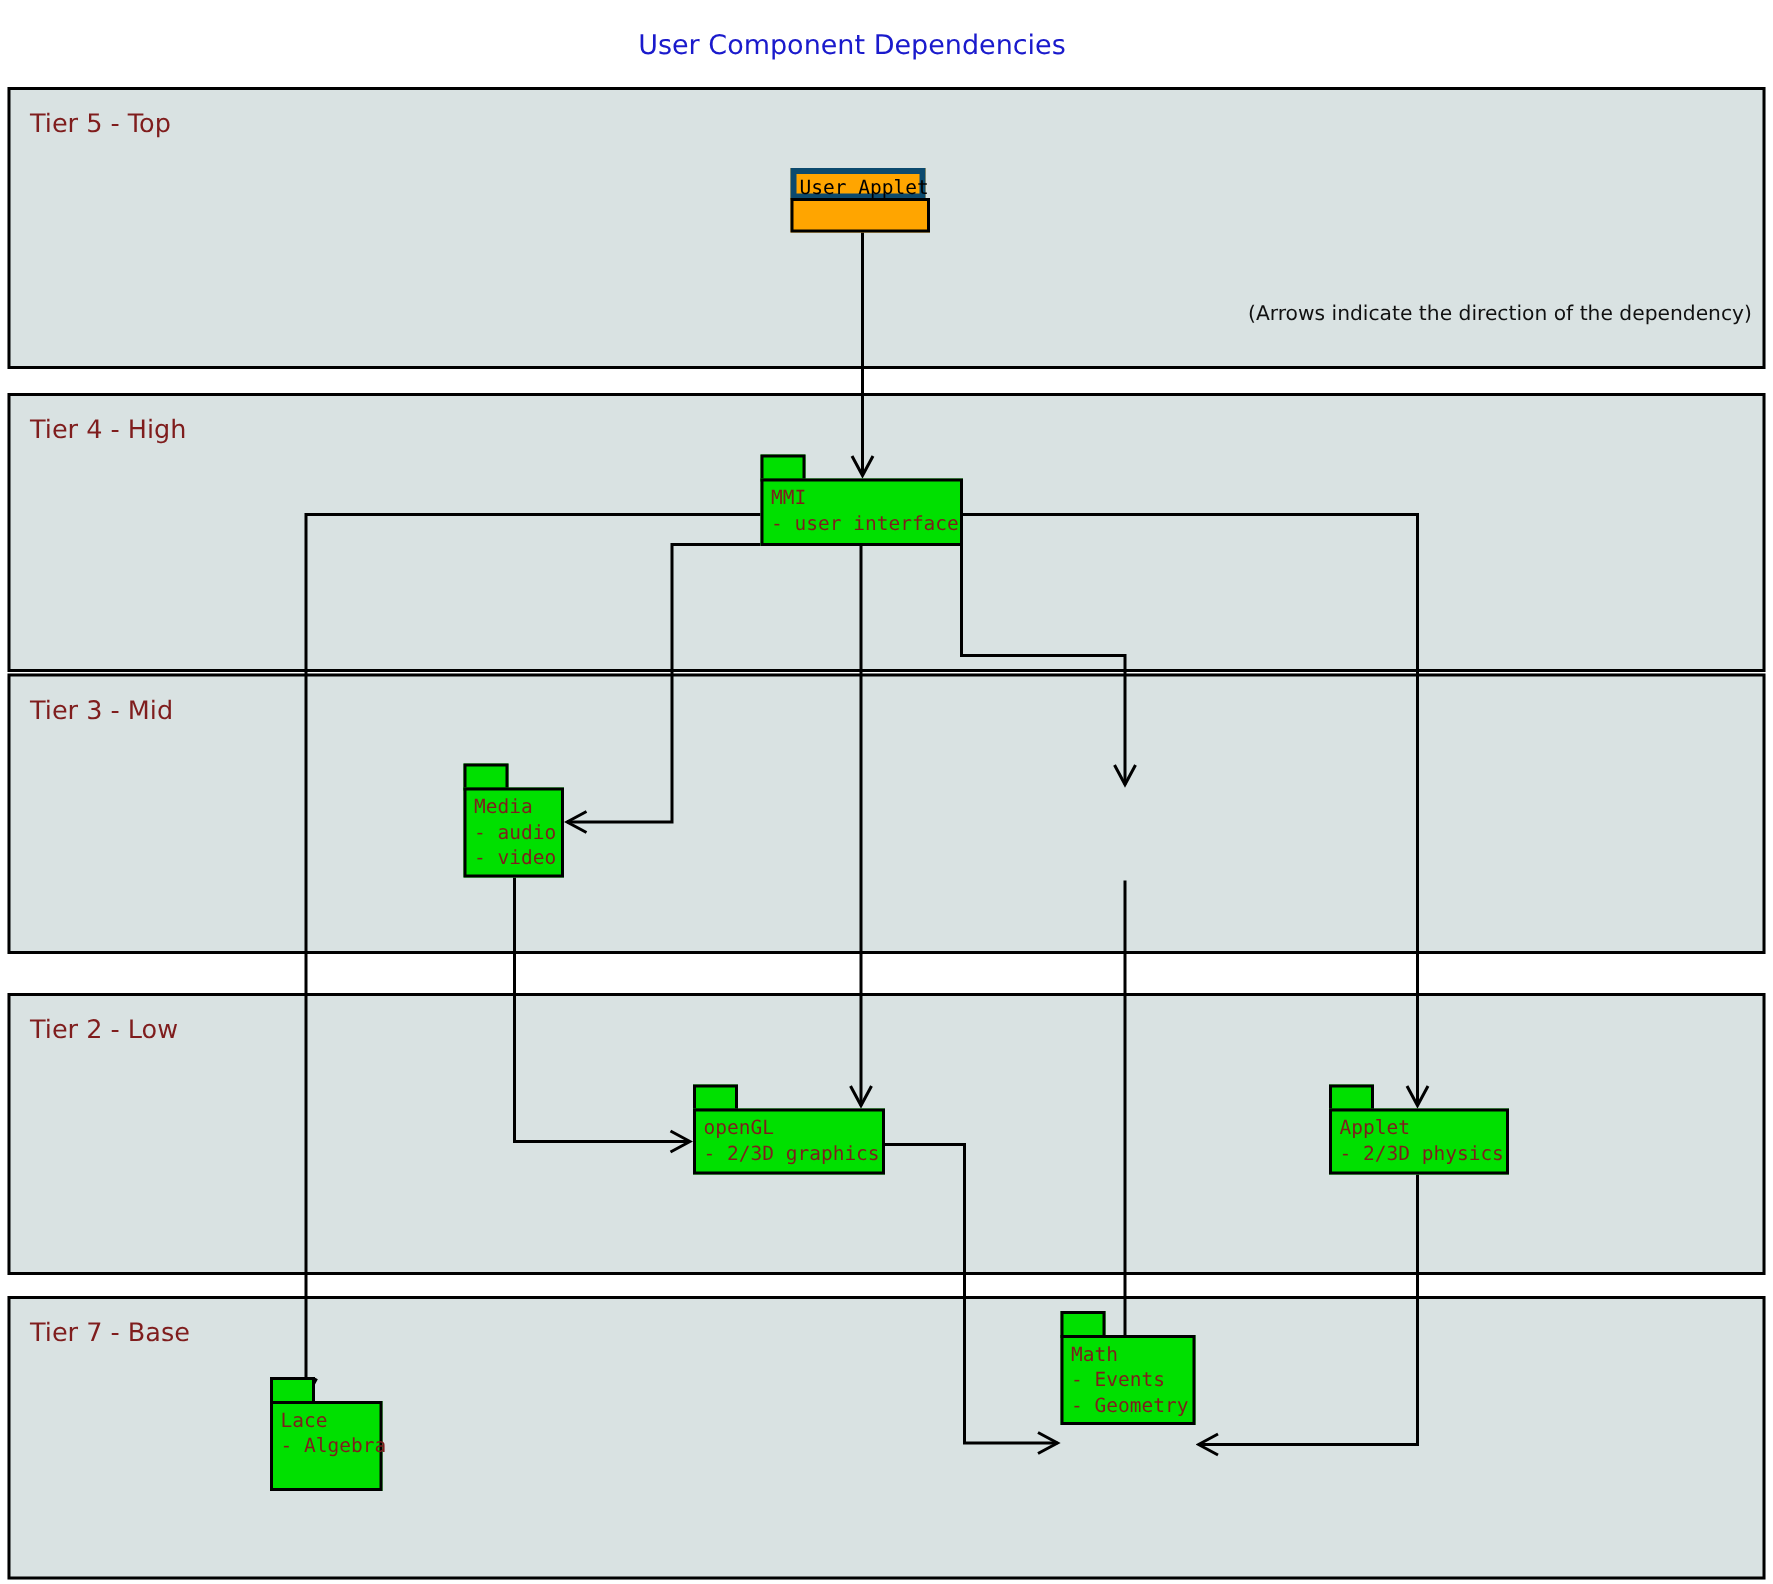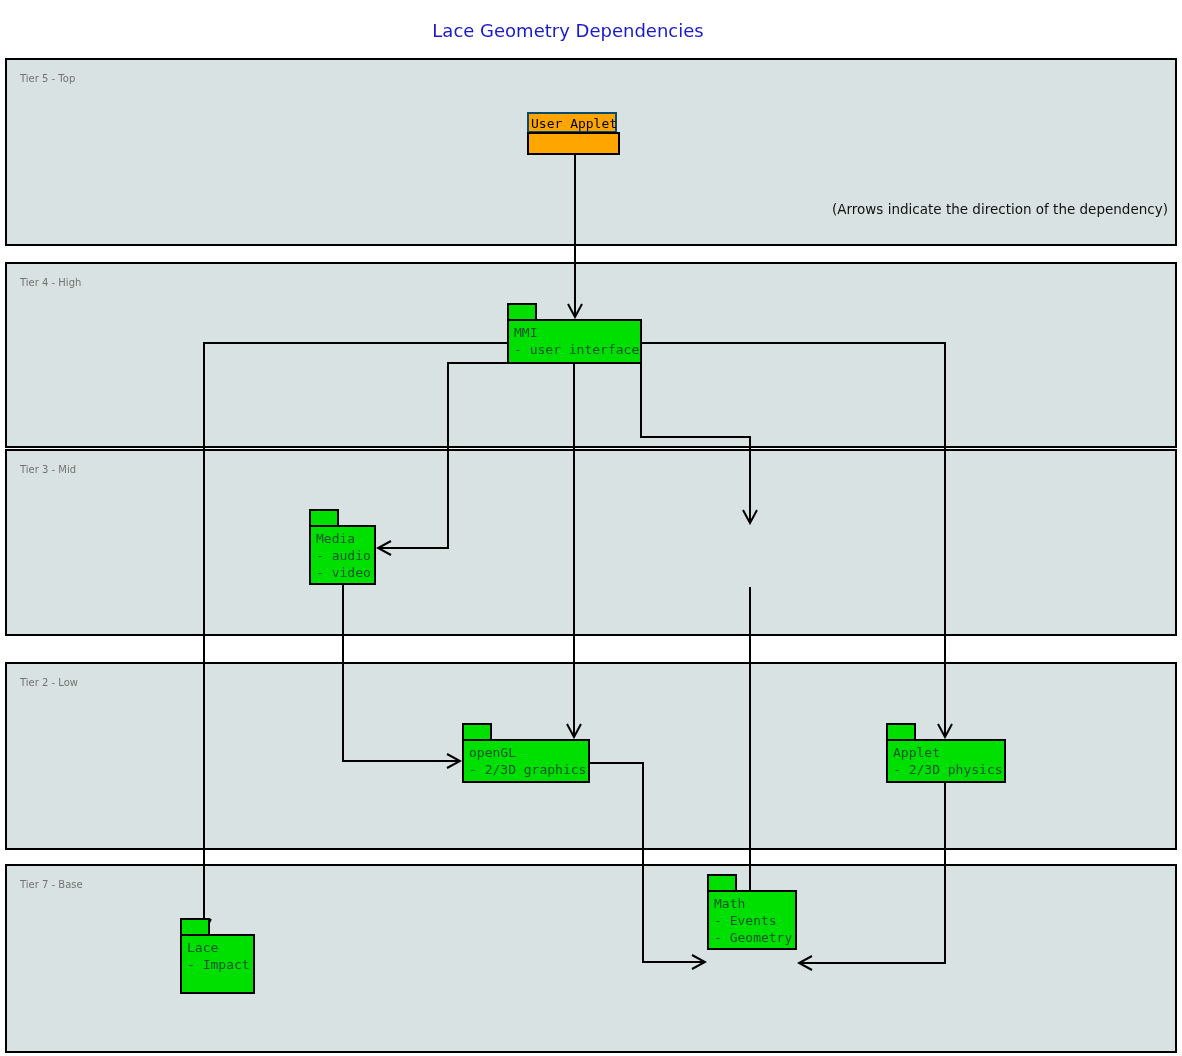--- a/index.html
+++ b/index.html
@@ -23,65 +23,65 @@
     font-size:18px;
     color:var(--title-blue);
   }
   .tier{
     position:absolute;left:5px;width:1172px;
     background:var(--tier-fill);
     border:2px solid #000;
   }
   .tier-label{
     position:absolute;left:13px;top:13px;
-    font-size:10px;color:#737373;white-space:nowrap;
+    font-size:17px;color:#7f1d1d;white-space:nowrap;
   }
   .note{
     position:absolute;left:832px;top:201px;width:330px;
     font-size:13.5px;color:#111;text-align:left;white-space:nowrap;
   }
   svg.edges{position:absolute;left:0;top:0;z-index:2}
   .node{position:absolute;z-index:3}
   .folder .tab{
     position:absolute;left:0;top:-16px;
     width:30px;height:18px;
     background:var(--node-green);
     border:2px solid #000;
   }
   .folder .body{
     position:relative;
     width:100%;height:100%;
     background:var(--node-green);
     border:2px solid #000;
     padding:3px 0 0 5px;
     font-family:"DejaVu Sans Mono","Liberation Mono",monospace;
-    font-size:13px;line-height:17px;color:#14532d;
+    font-size:13px;line-height:17px;color:#7f1d1d;
     white-space:nowrap;
   }
   .uml-box .ua-title{
     width:90px;height:21px;
     background:var(--node-orange);
-    border:2px solid #0c4a6e;
+    border:4px solid #0c4a6e;
     font-family:"DejaVu Sans Mono","Liberation Mono",monospace;
     font-size:13px;line-height:17px;color:#000;
     padding:1px 0 0 2px;white-space:nowrap;
   }
   .uml-box .ua-body{
     width:93px;height:23px;
     margin-top:-1px;
     background:var(--node-orange);
     border:2px solid #000;
   }
 </style>
 </head>
 <body>
 
 <div class="canvas">
 
-  <div class="title">Lace Geometry Dependencies</div>
+  <div class="title">User Component Dependencies</div>
 
   <div class="tier" style="top:58px;height:188px">
     <span class="tier-label">Tier 5 - Top</span>
   </div>
   <div class="tier" style="top:262px;height:186px">
     <span class="tier-label">Tier 4 - High</span>
   </div>
   <div class="tier" style="top:449px;height:187px">
     <span class="tier-label">Tier 3 - Mid</span>
   </div>
@@ -150,21 +150,21 @@
     <div class="body">
       <div>Applet</div>
       <div>- 2/3D physics</div>
     </div>
   </div>
 
   <div class="node folder" style="left:180px;top:934px;width:75px;height:60px">
     <div class="tab"></div>
     <div class="body">
       <div>Lace</div>
-      <div>- Impact</div>
+      <div>- Algebra</div>
     </div>
   </div>
 
   <div class="node folder" style="left:707px;top:890px;width:90px;height:60px">
     <div class="tab"></div>
     <div class="body">
       <div>Math</div>
       <div>- Events</div>
       <div>- Geometry</div>
     </div>

